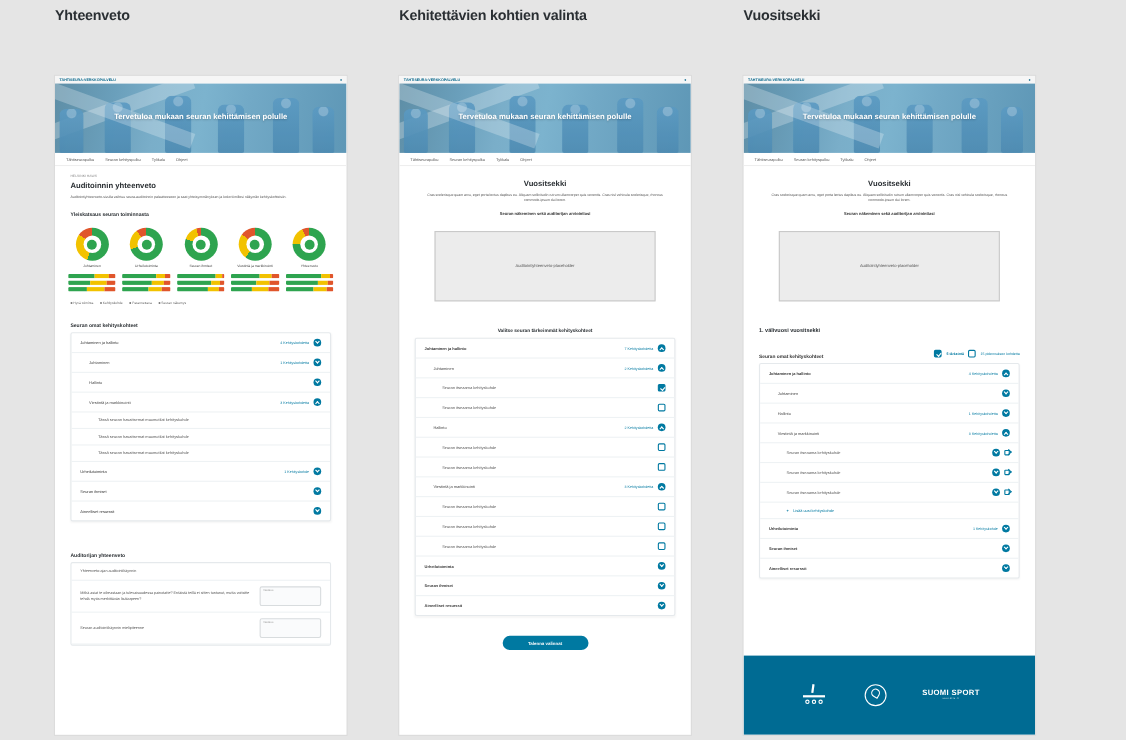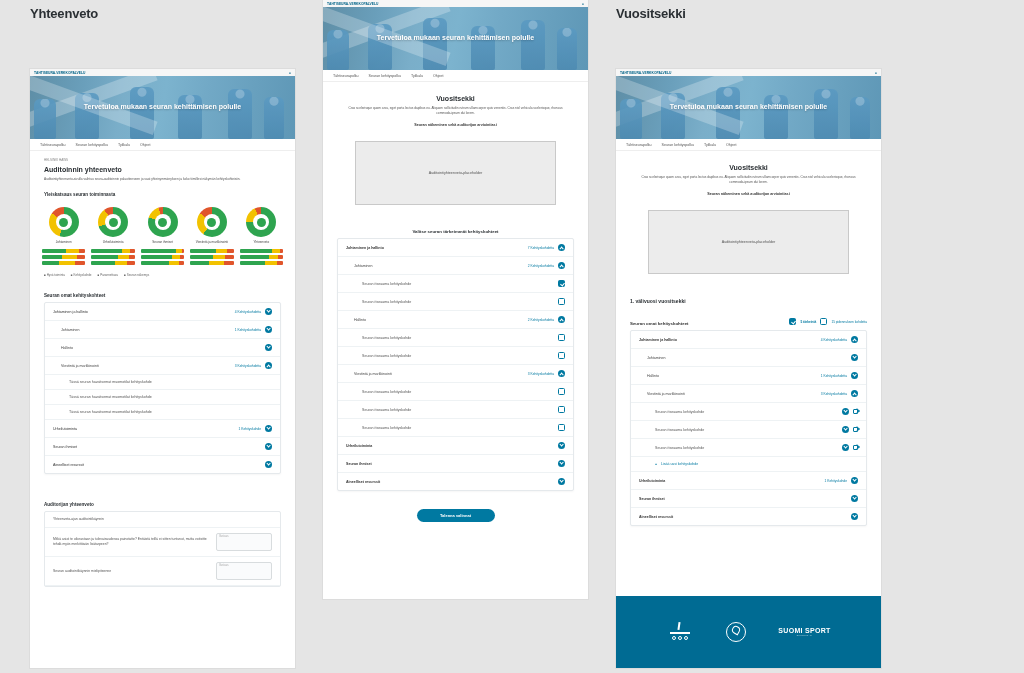--- a/index.html
+++ b/index.html
@@ -5,21 +5,21 @@
   * { box-sizing: border-box; margin: 0; padding: 0; }
   body {
     font-family: "Helvetica Neue", Arial, sans-serif;
     background: #e5e5e5;
     width: 1024px;
     height: 673px;
     overflow: hidden;
     padding: 0 30px;
   }
   .cols { display: flex; gap: 70px; }
-  .col { width: 223px; display: flex; flex-direction: column; }
+  .col { width: 223px; display: flex; flex-direction: column; margin-left: 20px; }
   .col-title {
     font-size: 13px;
     font-weight: 700;
     color: #2a2f33;
     margin: 6px 0 48px 0;
     letter-spacing: -0.2px;
   }
   .mock {
     width: 265px;
     height: 599px;
@@ -414,20 +414,21 @@
         </div>
         <div class="acr">
           <div class="txt">Seuran auditointikäynnin mielipiteenne</div>
           <div class="box">Vastaus</div>
         </div>
       </div>
     </div>
   </div>
 
   <div class="col">
+    <div class="col-title">Kehitettävien kohtien valinta</div>
     <div class="mock">
       <div class="topbar">
           <span>TÄHTISEURA-VERKKOPALVELU</span>
           <span>●</span>
         </div>
       <div class="hero">
           <div class="hero-people">
             <span></span>
             <span></span>
             <span></span>

